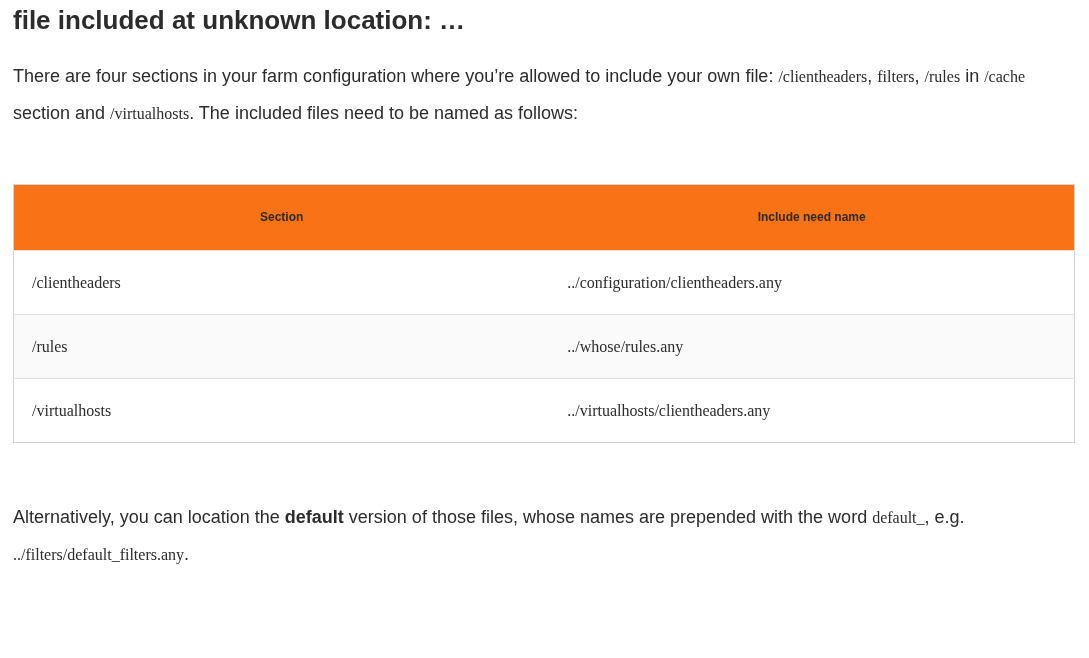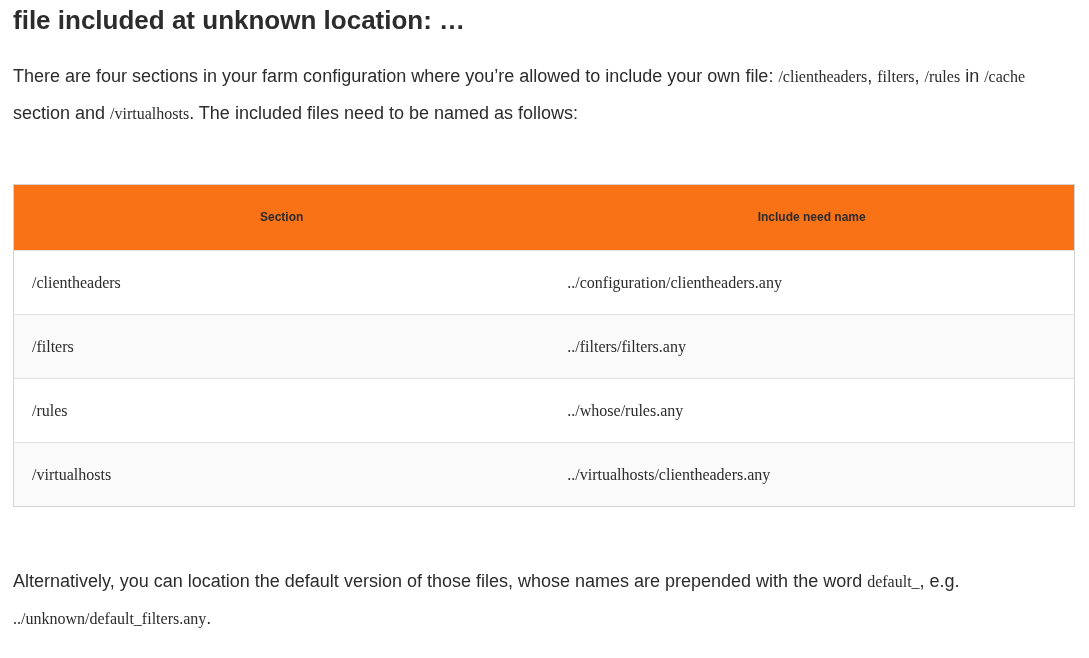--- a/index.html
+++ b/index.html
@@ -26,21 +26,21 @@
     margin: 26px 0 0 0;
     font-size: 18px;
     line-height: 36px;
     color: #2c2c2c;
   }
   code.inline-code {
     font-family: Liberation Serif, serif;
     font-size: 16px;
     color: #2c2c2c;
   }
-  strong { font-weight: 400; }
+  strong { font-weight: 700; }
   table.doc-table {
     width: 100%;
     margin-top: 52px;
     border-collapse: collapse;
     border: 1px solid #d3d3d3;
   }
   table.doc-table th {
     text-align: center;
     font-size: 12px;
     font-weight: 700;
@@ -81,29 +81,25 @@
         <th>Section</th>
         <th>Include need name</th>
       </tr>
     </thead>
     <tbody>
       <tr>
         <td><code class="inline-code">/clientheaders</code></td>
         <td><code class="inline-code">../configuration/clientheaders.any</code></td>
       </tr>
       <tr>
-        <td><code class="inline-code">/filters</code></td>
-        <td><code class="inline-code">../filters/filters.any</code></td>
-      </tr>
-      <tr>
         <td><code class="inline-code">/rules</code></td>
         <td><code class="inline-code">../whose/rules.any</code></td>
       </tr>
       <tr>
         <td><code class="inline-code">/virtualhosts</code></td>
         <td><code class="inline-code">../virtualhosts/clientheaders.any</code></td>
       </tr>
     </tbody>
   </table>
 
-  <p class="body-text outro"><span>Alternatively, you can location the </span><strong>default</strong><span> version of those files, whose names are prepended with the word </span><code class="inline-code">default_</code><span>, e.g. </span><code class="inline-code">../unknown/default_filters.any</code><span>.</span></p>
+  <p class="body-text outro"><span>Alternatively, you can location the </span><strong>default</strong><span> version of those files, whose names are prepended with the word </span><code class="inline-code">default_</code><span>, e.g. </span><code class="inline-code">../filters/default_filters.any</code><span>.</span></p>
 
 </div>
 
 </body></html>

